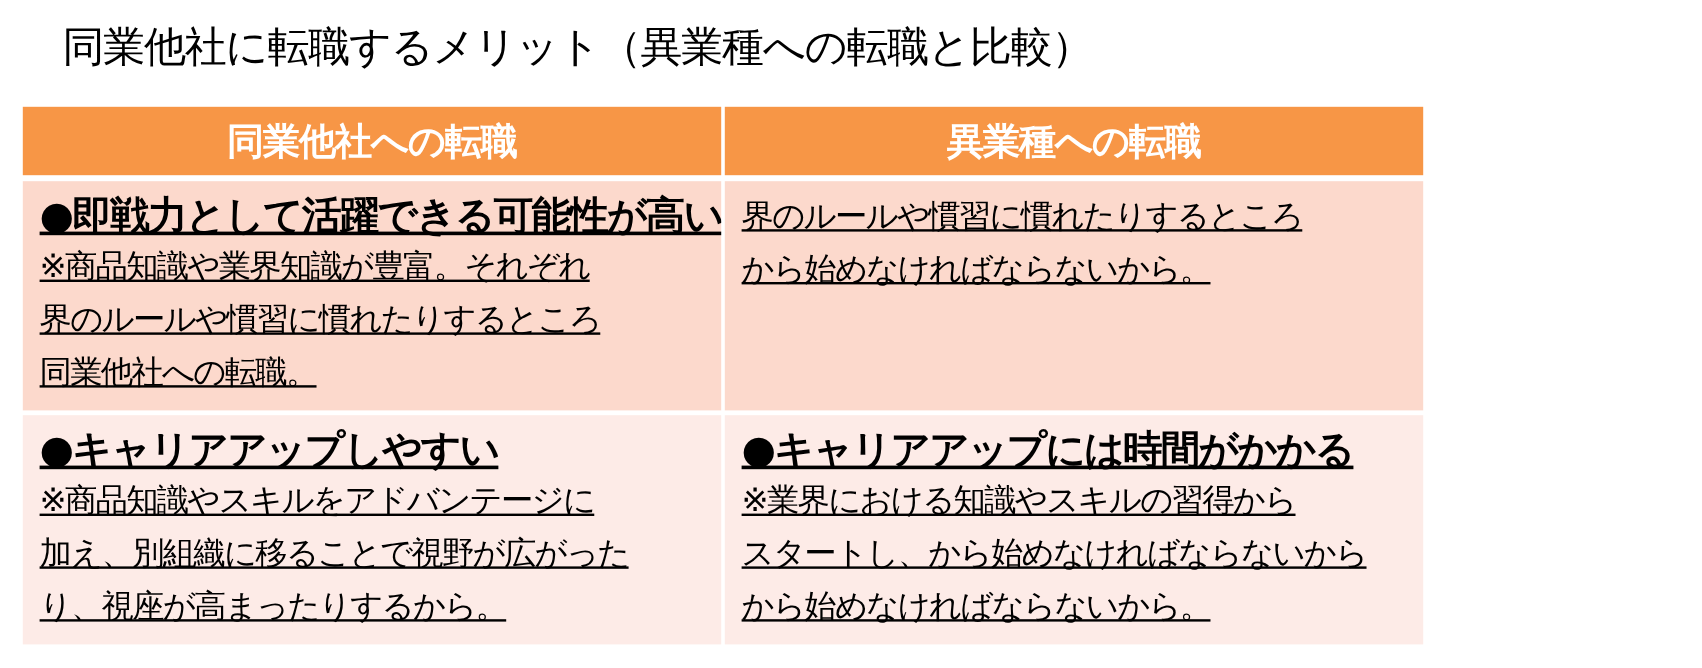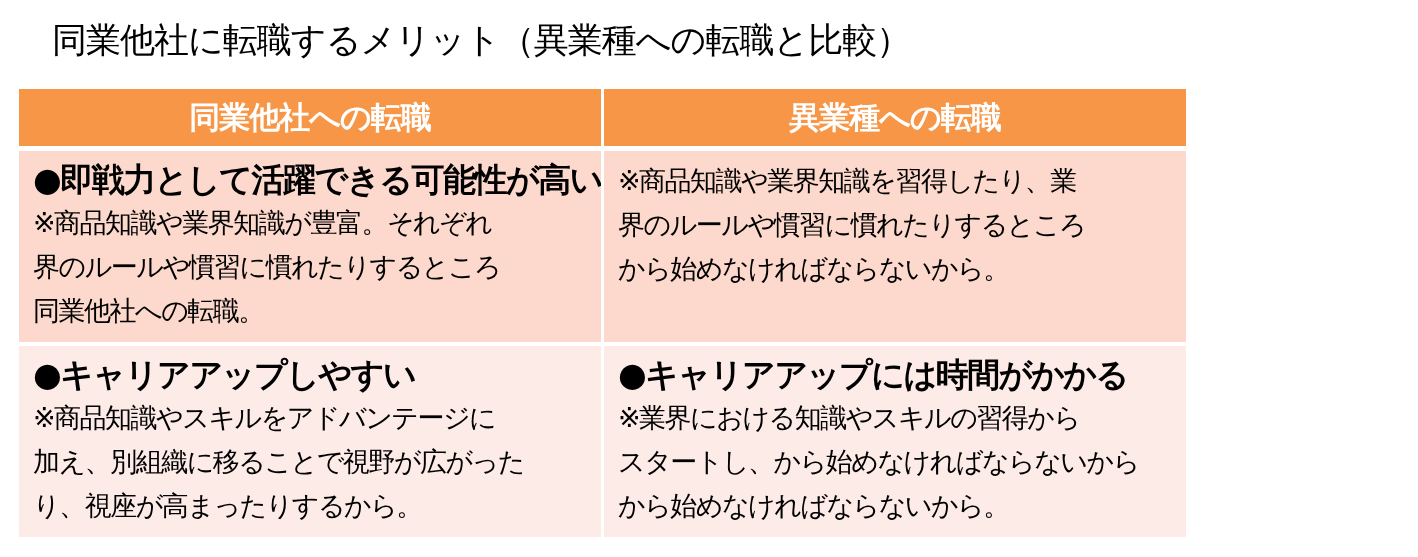--- a/index.html
+++ b/index.html
@@ -51,20 +51,21 @@
       gap: 3px;
       margin-top: 5px;
     }
     .row.r1 { height: 191px; }
     .row.r2 { height: 191px; margin-top: 4px; }
     .cell {
       flex: 1;
       box-sizing: border-box;
       padding: 8px 12px 0 14px;
       overflow: hidden;
+      text-decoration: underline;
     }
     .row.r1 .cell { background: var(--row1-color); }
     .row.r2 .cell { background: var(--row2-color); }
     .heading {
       font-weight: bold;
       font-size: 33px;
       line-height: 42px;
       white-space: nowrap;
       letter-spacing: -1.5px;
     }
@@ -93,21 +94,20 @@
     <div class="cell">
       <div class="heading">●即戦力として活躍できる可能性が高い</div>
       <div class="body">
         <span class="line">※商品知識や業界知識が豊富。それぞれ</span>
         <span class="line">界のルールや慣習に慣れたりするところ</span>
         <span class="line">同業他社への転職。</span>
       </div>
     </div>
     <div class="cell">
       <div class="body">
-        <span class="line">※商品知識や業界知識を習得したり、業</span>
         <span class="line">界のルールや慣習に慣れたりするところ</span>
         <span class="line">から始めなければならないから。</span>
       </div>
     </div>
   </div>
 
   <div class="row r2">
     <div class="cell">
       <div class="heading">●キャリアアップしやすい</div>
       <div class="body">

